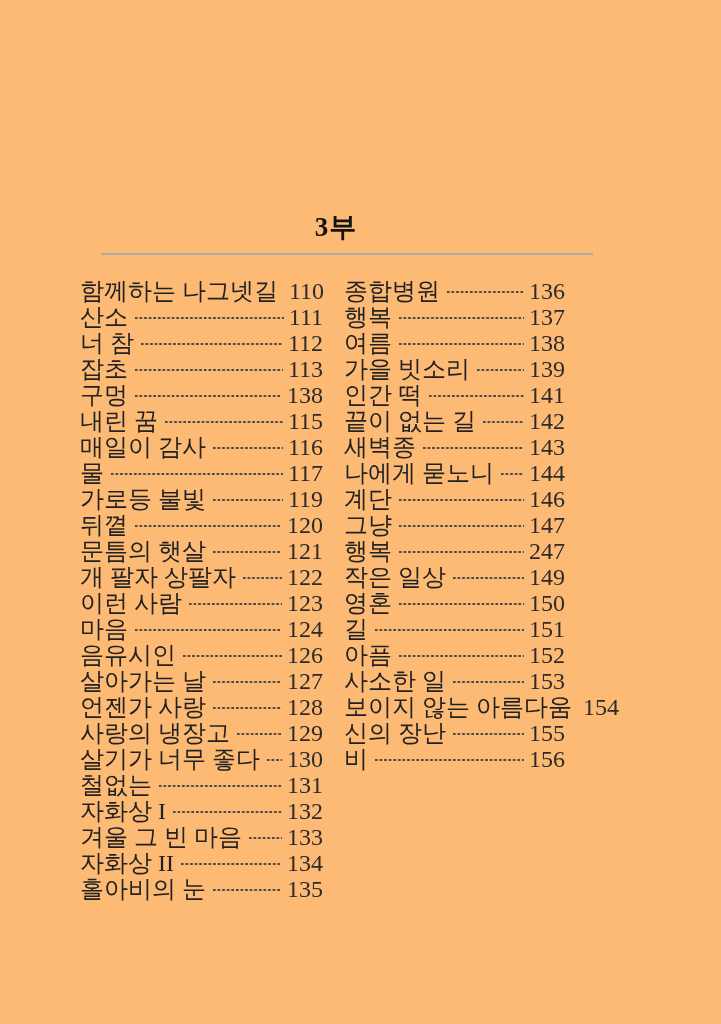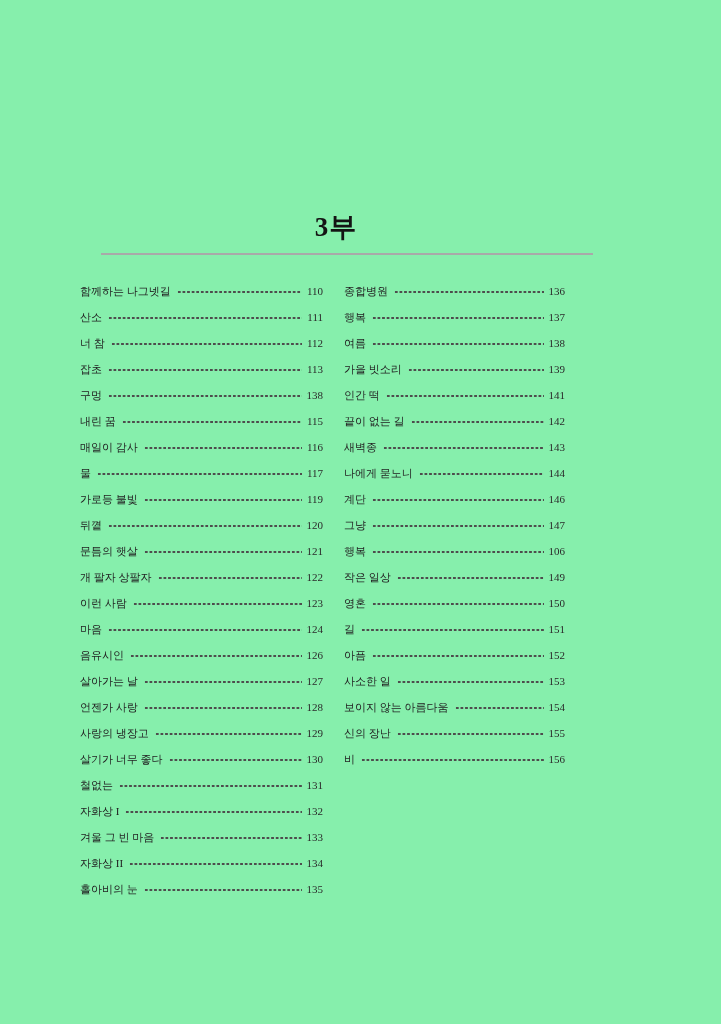--- a/index.html
+++ b/index.html
@@ -4,21 +4,21 @@
 <style>
   html, body {
     margin: 0;
     padding: 0;
     background: #ffffff;
   }
   .book-page {
     position: relative;
     width: 721px;
     height: 1024px;
-    background: #86efac;
+    background: #fdba74;
     font-family: "Liberation Serif", "DejaVu Serif", serif;
     color: #1e1e1e;
     overflow: hidden;
   }
   .content {
     position: absolute;
     left: 80px;
     top: 210px;
     width: 512px;
   }
@@ -46,21 +46,21 @@
     width: 243px;
   }
   .toc-column-right {
     width: 221px;
     margin-left: 21px;
   }
   .toc-row {
     display: flex;
     align-items: center;
     height: 26px;
-    font-size: 11px;
+    font-size: 24px;
     white-space: nowrap;
   }
   .toc-title {
     flex: 0 0 auto;
     color: #222222;
   }
   .toc-leader {
     flex: 1 1 auto;
     height: 12px;
     margin: 2px 5px 0 6px;
@@ -287,21 +287,21 @@
 
   <div class="toc-row">
     <span class="toc-title">그냥</span>
     <span class="toc-leader"></span>
     <span class="toc-page">147</span>
   </div>
 
   <div class="toc-row">
     <span class="toc-title">행복</span>
     <span class="toc-leader"></span>
-    <span class="toc-page">106</span>
+    <span class="toc-page">247</span>
   </div>
 
   <div class="toc-row">
     <span class="toc-title">작은 일상</span>
     <span class="toc-leader"></span>
     <span class="toc-page">149</span>
   </div>
 
   <div class="toc-row">
     <span class="toc-title">영혼</span>

